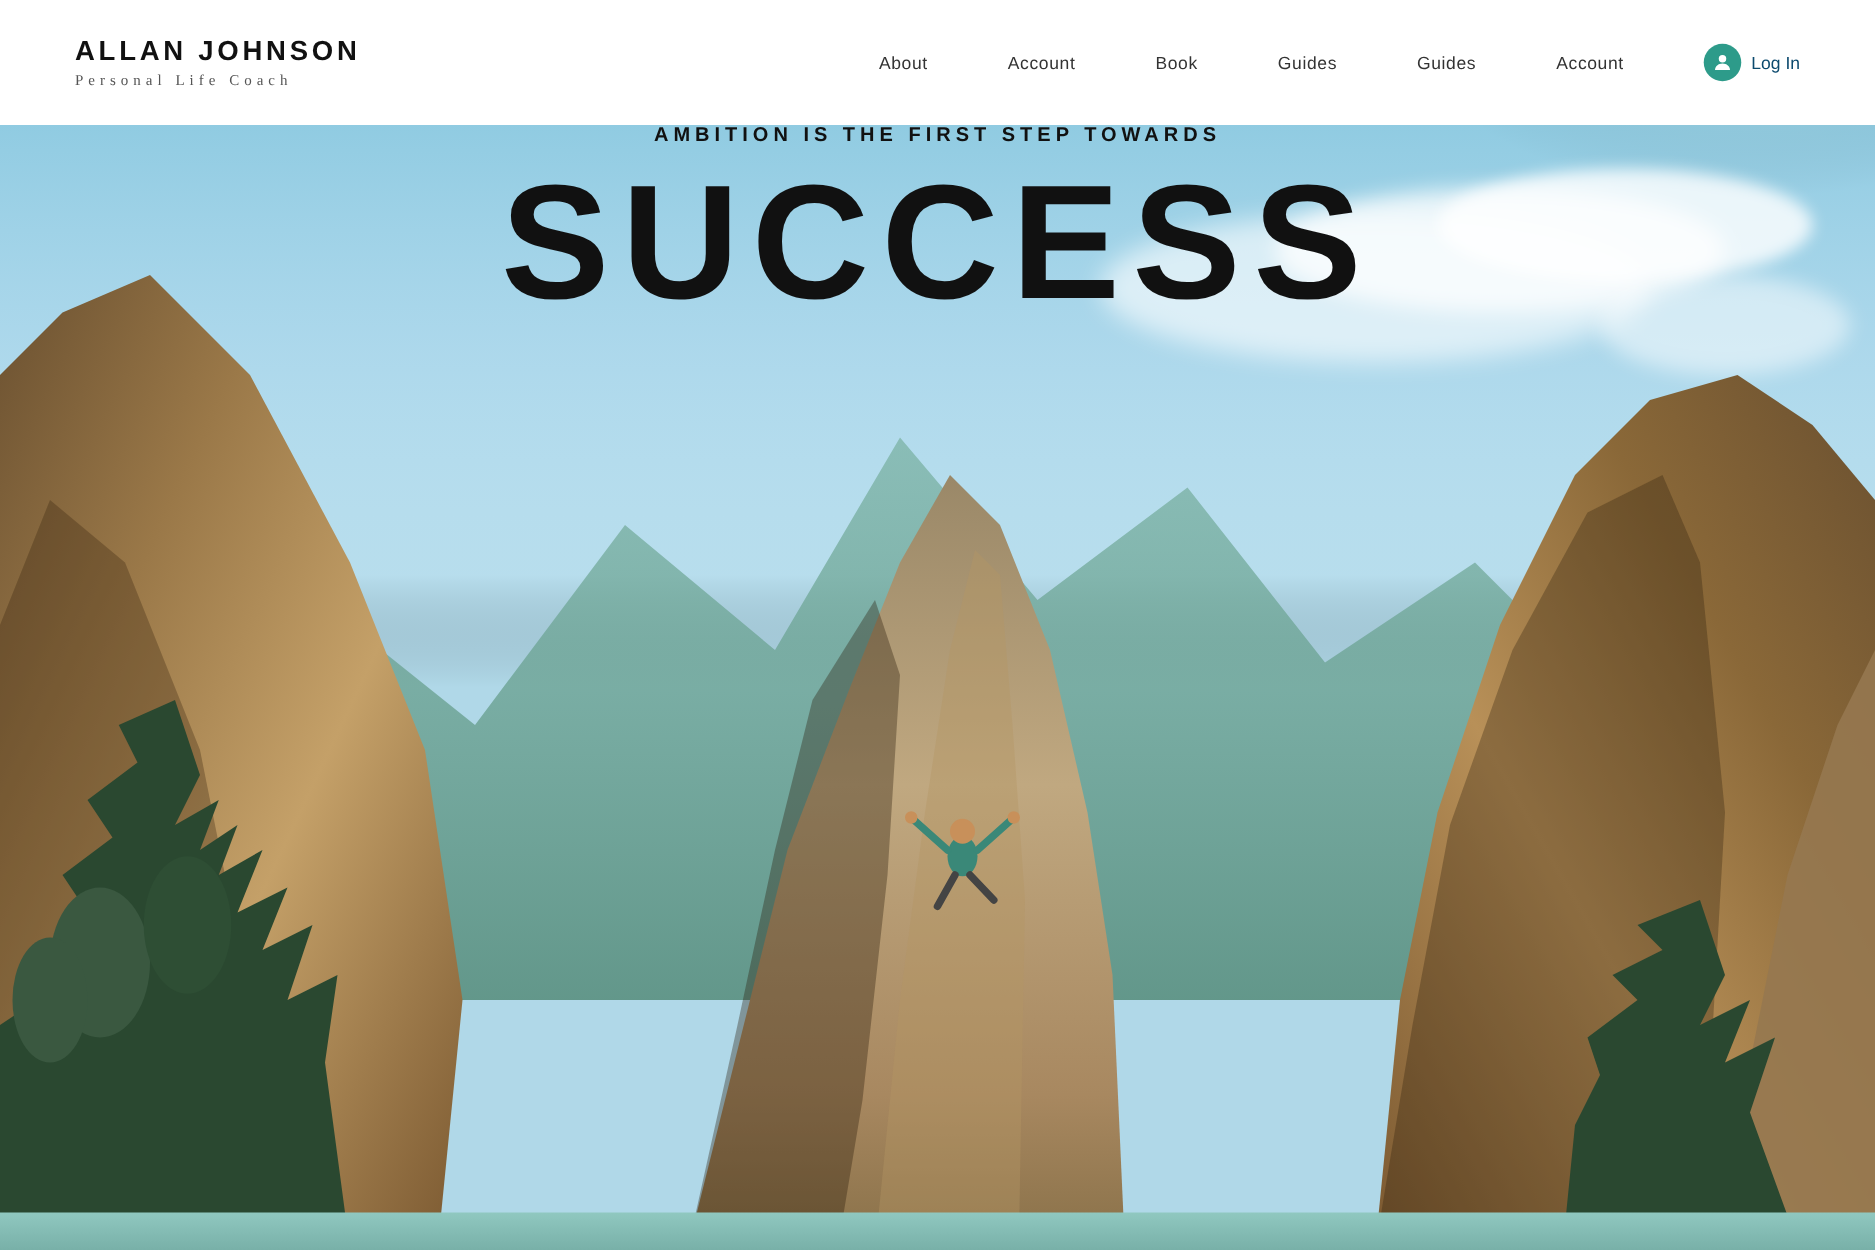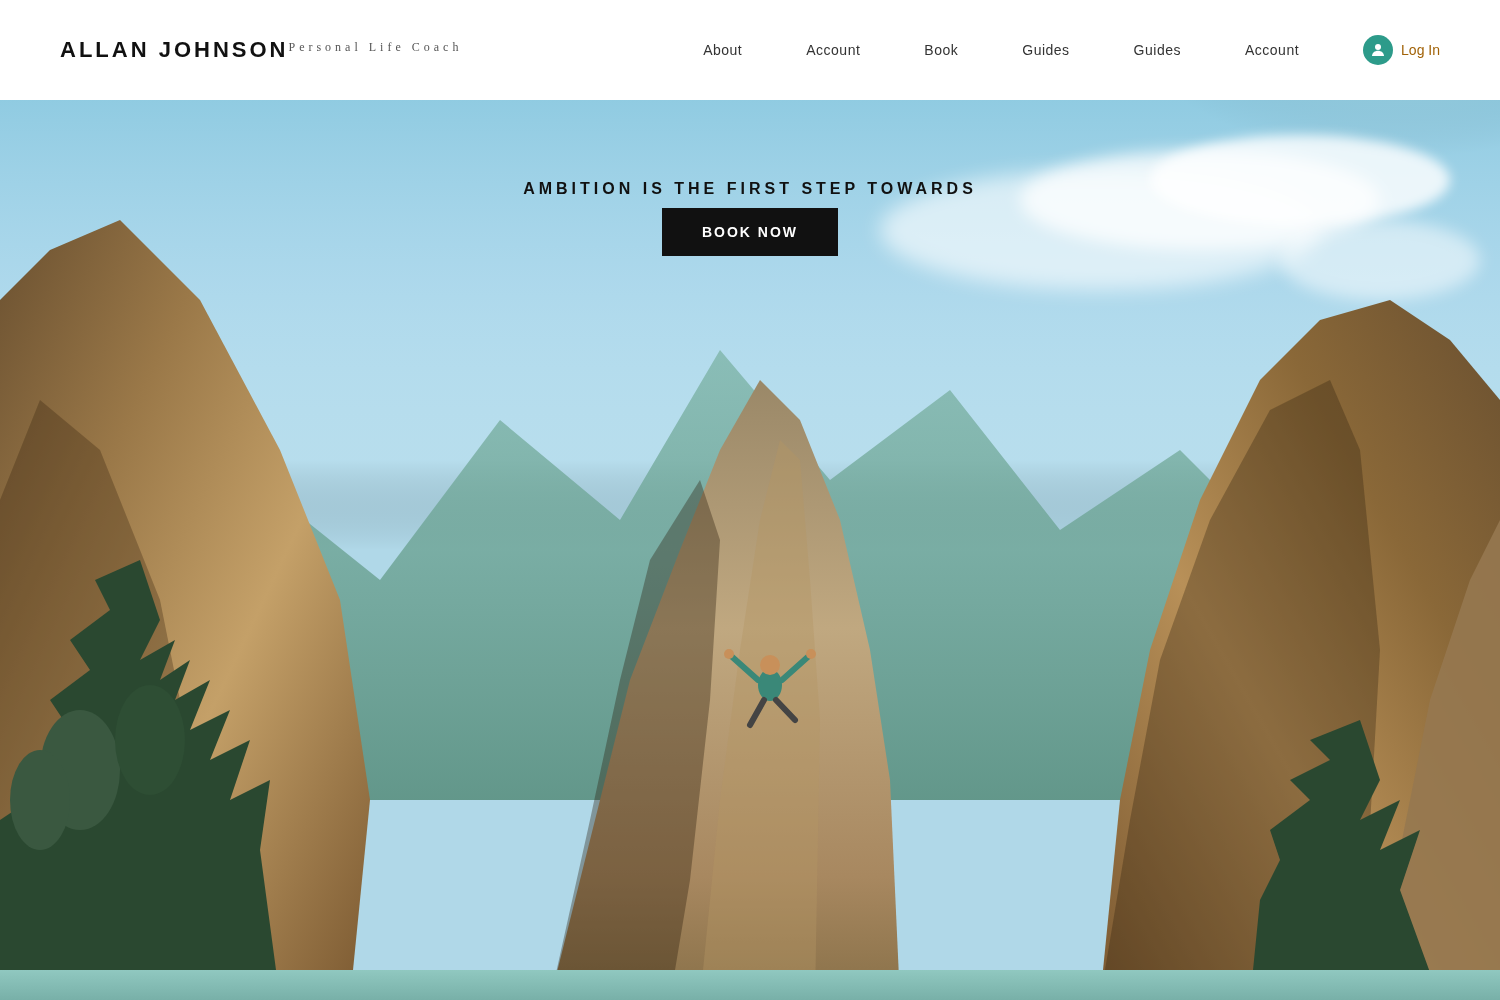--- a/index.html
+++ b/index.html
@@ -23,21 +23,21 @@
       display: flex;
       align-items: center;
       justify-content: space-between;
       padding: 0 60px;
       position: relative;
       z-index: 10;
     }
 
     .logo-area {
       display: flex;
-      flex-direction: row;
+      flex-direction: column;
       align-items: flex-start;
     }
 
     .logo-name {
       font-family: 'Arial', sans-serif;
       font-weight: 900;
       font-size: 22px;
       letter-spacing: 3px;
       color: #111111;
       text-transform: uppercase;
@@ -81,21 +81,21 @@
       display: flex;
       align-items: center;
       justify-content: center;
       color: white;
       font-size: 16px;
     }
 
     .login-text {
       font-family: 'Arial', sans-serif;
       font-size: 14px;
-      color: #a16207;
+      color: #0c4a6e;
     }
 
     
     .hero {
       width: 100%;
       height: 900px;
       position: relative;
       overflow: hidden;
     }
 
@@ -139,21 +139,20 @@
     .hero-content {
       position: absolute;
       top: 0;
       left: 0;
       width: 100%;
       height: 100%;
       display: flex;
       flex-direction: column;
       align-items: center;
       justify-content: flex-start;
-      padding-top: 80px;
       text-align: center;
     }
 
     .hero-subtitle {
       font-family: 'Arial', sans-serif;
       font-size: 16px;
       font-weight: 700;
       letter-spacing: 4px;
       color: #111111;
       margin-bottom: 10px;
@@ -364,15 +363,15 @@
     <line x1="776" y1="600" x2="795" y2="620" stroke="#444444" stroke-width="6" stroke-linecap="round"></line>
 
     <circle cx="729" cy="554" r="5" fill="#c8905a"></circle>
     <circle cx="811" cy="554" r="5" fill="#c8905a"></circle>
 
     <rect x="0" y="870" width="1500" height="30" fill="url(#bottomGrad)"></rect>
   </svg>
 
   <div class="hero-content">
     <p class="hero-subtitle">AMBITION IS THE FIRST STEP TOWARDS</p>
-    <button class="book-btn">Book Now</button>
+    <h1 class="hero-title">SUCCESS</h1>
   </div>
 </section>
 
 </body></html>

